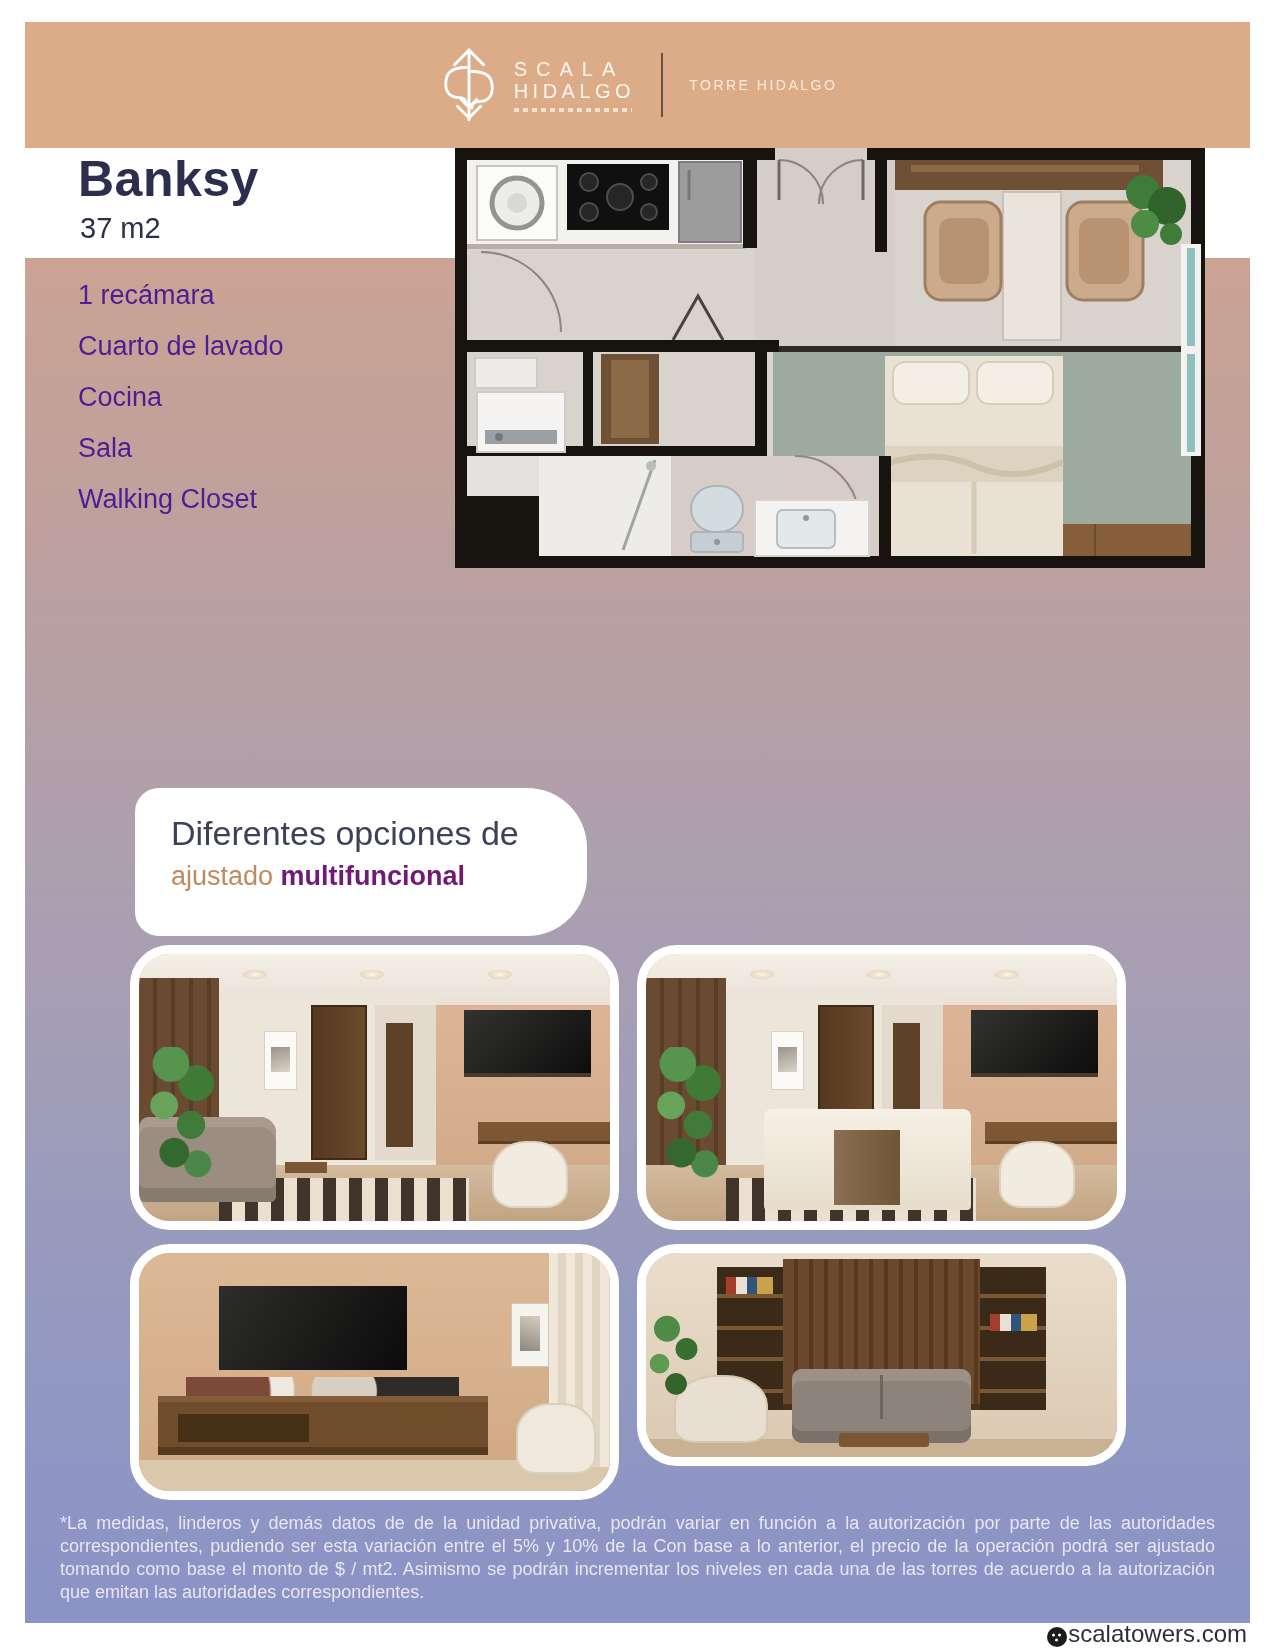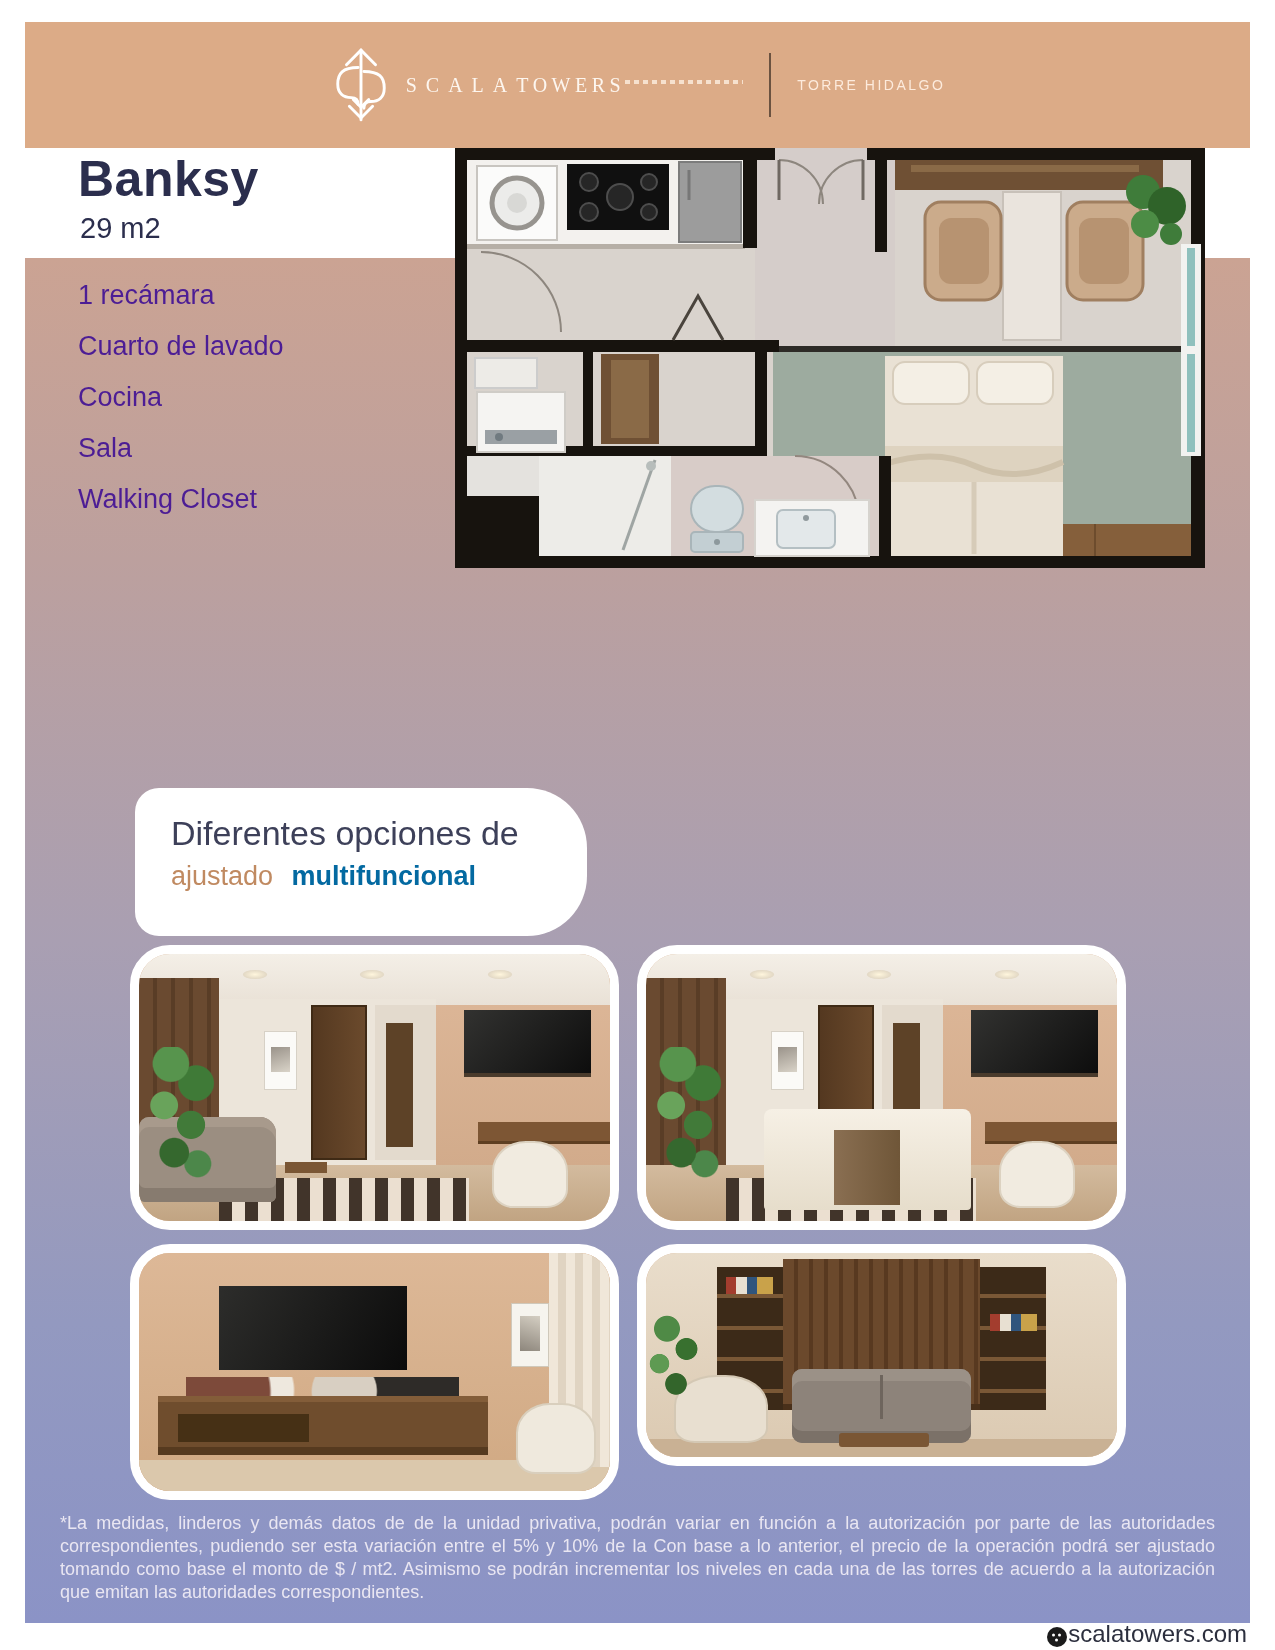--- a/index.html
+++ b/index.html
@@ -4,21 +4,21 @@
 <style>
   html,body{margin:0;padding:0;background:#ffffff;}
   *{box-sizing:border-box;}
   #page{position:relative;width:1275px;height:1650px;background:#ffffff;overflow:hidden;
         font-family:"Liberation Sans", sans-serif;}
 
   
   .header-band{position:absolute;left:25px;top:22px;width:1225px;height:126px;background:#dcab87;
                display:flex;align-items:center;justify-content:center;gap:26px;}
   .logo-group{display:flex;align-items:center;gap:14px;}
-  .brand-text{display:flex;flex-direction:row;line-height:1.12;font-family:Liberation Serif, serif;}
+  .brand-text{display:flex;flex-direction:column;line-height:1.12;}
   .brand-line{color:#fdf6ef;font-size:20px;font-weight:400;}
   .brand-line.l1{letter-spacing:9px;}
   .brand-line.l2{letter-spacing:4.5px;}
   .logo-tagline{margin-top:6px;height:4px;width:118px;
       background:repeating-linear-gradient(90deg,rgba(255,243,230,.75) 0 5px,rgba(255,243,230,0) 5px 9px);}
   .header-divider{width:2px;height:64px;background:#6b5240;}
   .tower-label{color:rgba(255,240,228,.92);font-size:14px;letter-spacing:2.5px;}
 
   
   .unit-title{position:absolute;left:78px;top:150px;color:#2b2e4d;font-size:50px;font-weight:700;letter-spacing:.5px;}
@@ -34,21 +34,21 @@
 
   
   .floorplan{position:absolute;left:455px;top:148px;width:750px;height:420px;display:block;}
 
   
   .options-card{position:absolute;left:135px;top:788px;width:452px;height:148px;background:#ffffff;
       border-radius:24px 60px 60px 24px;padding:26px 20px 0 36px;}
   .options-line1{color:#3d4059;font-size:34px;font-weight:400;}
   .options-line2{margin-top:8px;font-size:27px;}
   .options-highlight{color:#c08a61;font-weight:400;}
-  .options-bold{color:#0369a1;font-weight:700;margin-left:11px;}
+  .options-bold{color:#701a75;font-weight:700;}
 
   
   .photo{position:absolute;border:9px solid #ffffff;border-radius:40px;overflow:hidden;background:#d8b394;}
   .photo>div{position:absolute;}
   .ph-1{left:130px;top:945px;width:489px;height:285px;}
   .ph-2{left:637px;top:945px;width:489px;height:285px;}
   .ph-3{left:130px;top:1244px;width:489px;height:256px;}
   .ph-4{left:637px;top:1244px;width:489px;height:222px;}
 
   
@@ -153,30 +153,30 @@
           <path d="M32,6 V78"></path>
           <path d="M17,21 L32,6 L47,21"></path>
           <path d="M29,24 C13,24 8,30 8,41 C8,51 14,55 22,55 C27,55 29,58 29,62"></path>
           <path d="M35,28 C51,28 56,34 56,45 C56,55 50,59 42,59 C37,59 35,62 35,66"></path>
           <path d="M20,64 L32,76 L44,64"></path>
           <path d="M24,57 L32,65 L40,57"></path>
         </g>
       </svg>
       <div class="brand-text">
         <span class="brand-line l1">SCALA</span>
-        <span class="brand-line l2">TOWERS</span>
+        <span class="brand-line l2">HIDALGO</span>
         <span class="logo-tagline"></span>
       </div>
     </div>
     <div class="header-divider"></div>
     <div class="tower-label">TORRE HIDALGO</div>
   </div>
 
   <div class="unit-title">Banksy</div>
-  <div class="unit-area">29 m2</div>
+  <div class="unit-area">37 m2</div>
 
   <div class="gradient-block"></div>
 
   <div class="features">
     <div class="feature-item">1 recámara</div>
     <div class="feature-item">Cuarto de lavado</div>
     <div class="feature-item">Cocina</div>
     <div class="feature-item">Sala</div>
     <div class="feature-item">Walking Closet</div>
   </div>

